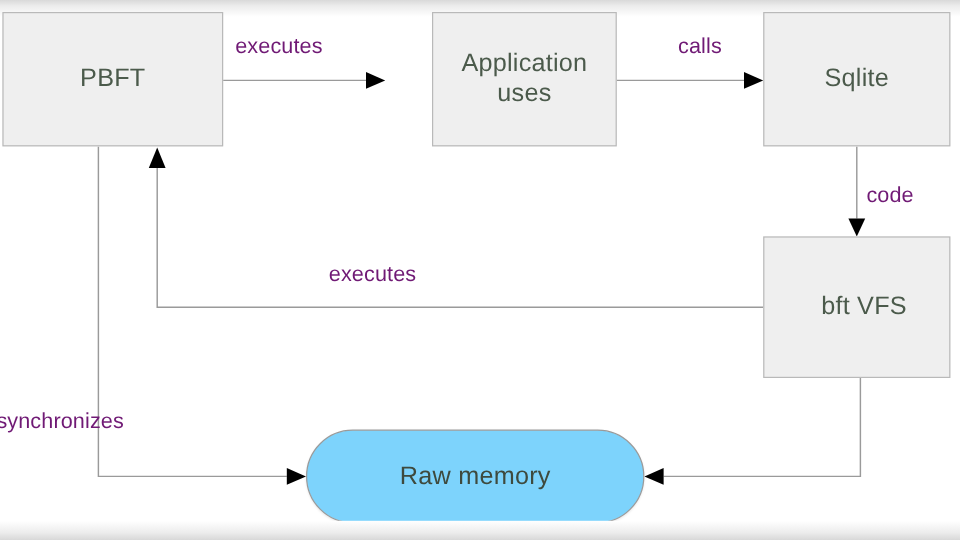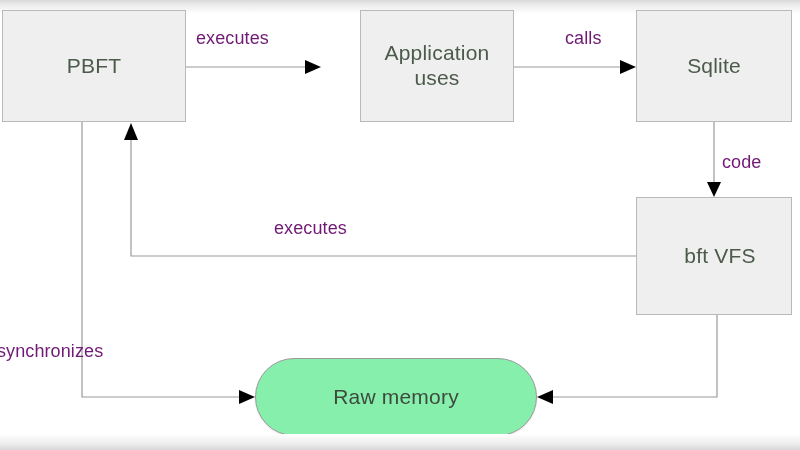--- a/index.html
+++ b/index.html
@@ -43,21 +43,21 @@
     color: #4b5a4b;
     font-size: 21px;
     line-height: 1.18;
     letter-spacing: 0.2px;
   }
   .node.rect {
     background: #efefef;
     border: 1px solid #b9b9b9;
   }
   .node.rounded {
-    background: #86efac;
+    background: #7dd3fc;
     border: 1px solid #9a9a9a;
     border-radius: 40px;
     color: #3e4a3e;
     box-shadow: 0 1px 2px rgba(0,0,0,0.10);
   }
 
   .edge-label {
     position: absolute;
     color: #701a75;
     font-size: 18px;

